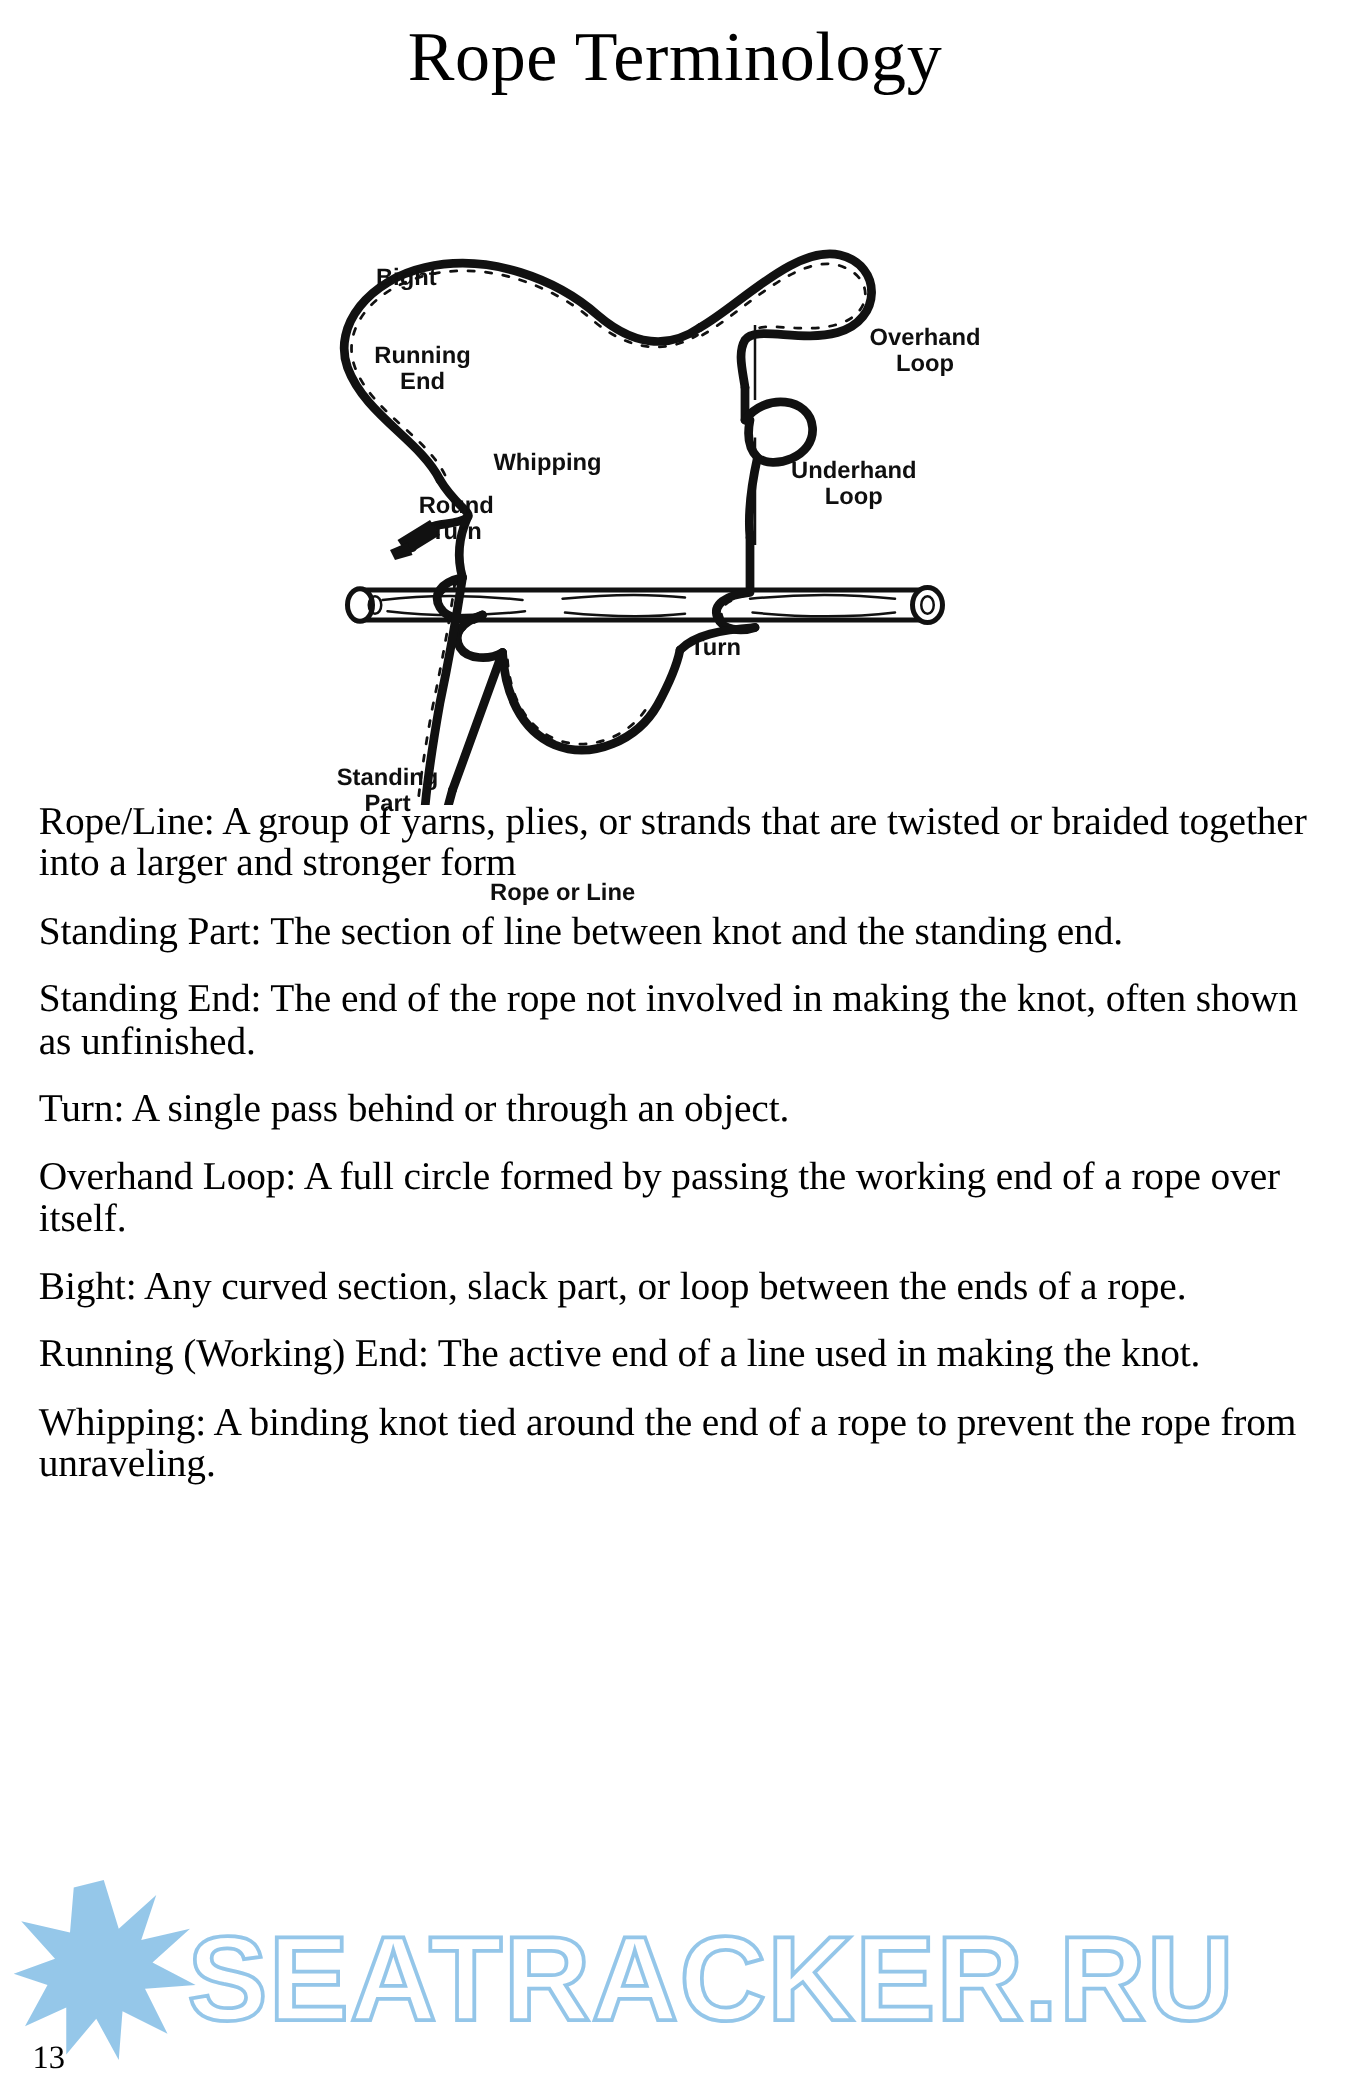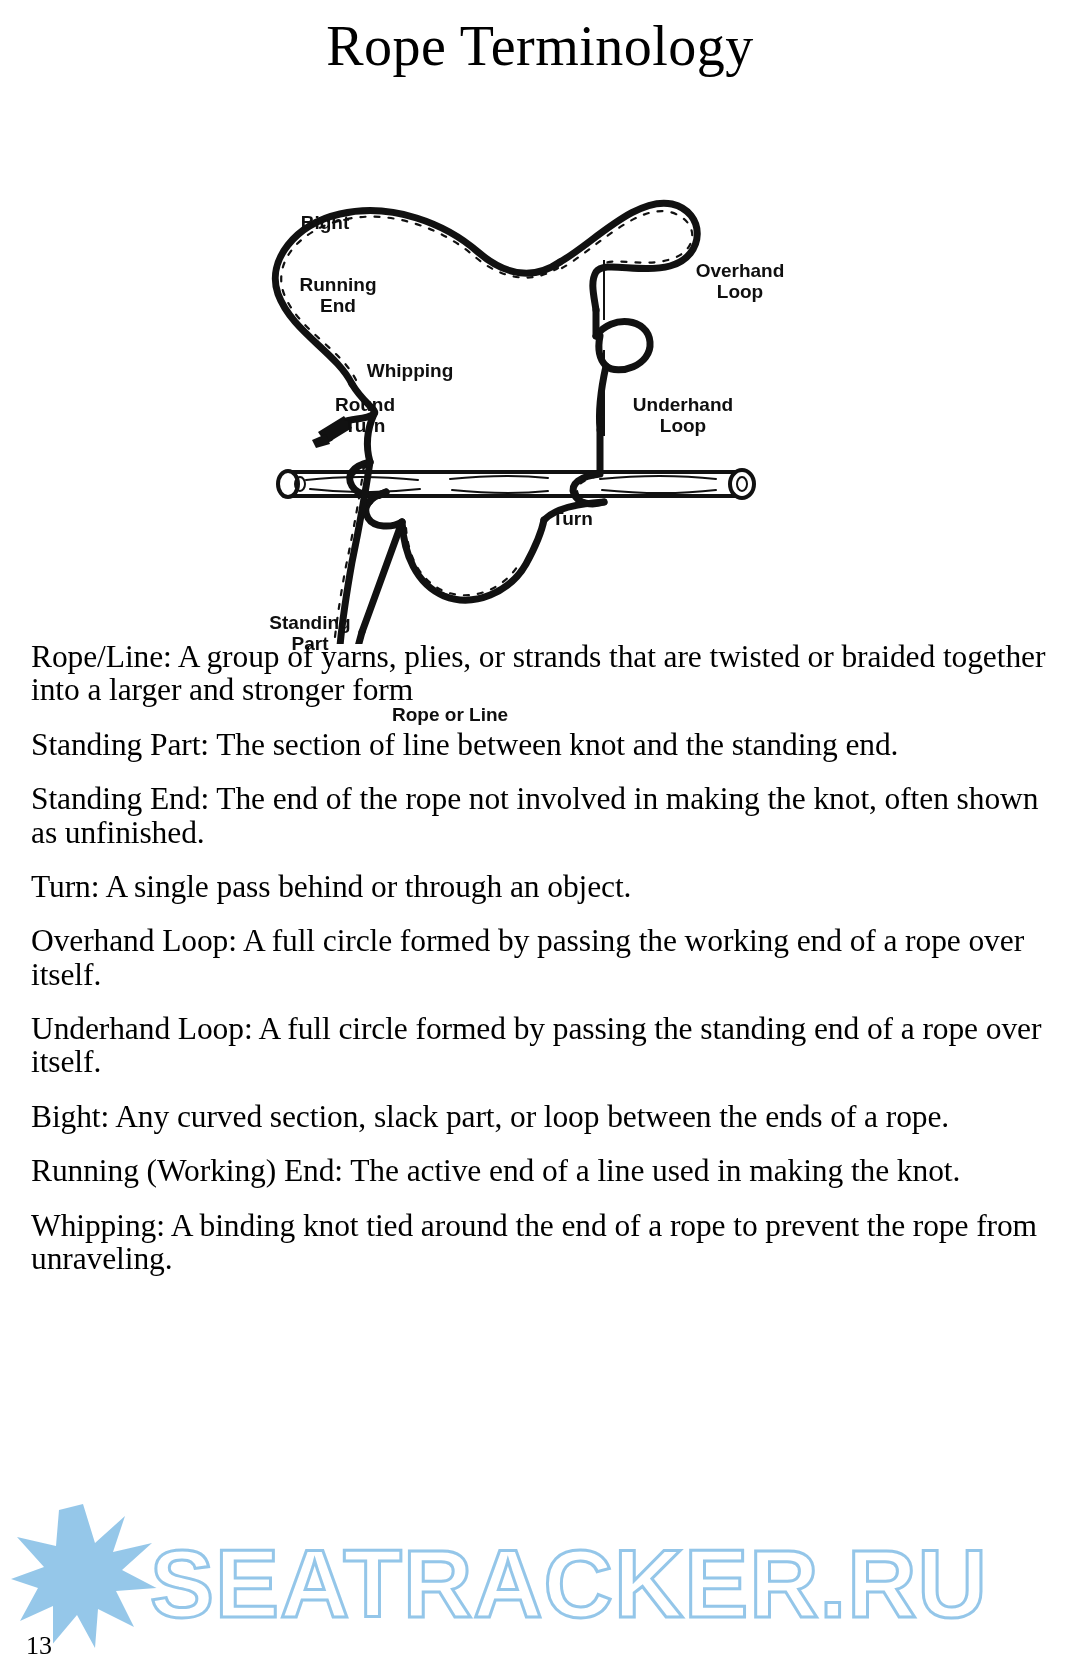--- a/index.html
+++ b/index.html
@@ -218,46 +218,45 @@
       <path d="M604,176 L604,236"></path>
       <path d="M604,266 L604,352"></path>
     </g>
   </svg>
 
   <div class="fig-label" style="left:270px; top:128px; width:110px;">Bight</div>
 
   <div class="fig-label" style="left:268px; top:190px; width:140px;">Running
 End</div>
 
-  <div class="fig-label" style="left:340px; top:276px; width:140px;text-align:center;">Whipping</div>
+  <div class="fig-label" style="left:368px; top:276px; width:140px;text-align:center;">Whipping</div>
 
   <div class="fig-label" style="left:300px; top:310px; width:130px;">Round
 Turn</div>
 
   <div class="fig-label" style="left:240px; top:528px; width:140px;">Standing
 Part</div>
 
   <div class="fig-label" style="left:392px; top:620px; width:180px; text-align:left;">Rope or Line</div>
 
   <div class="fig-label" style="left:660px; top:146px; width:160px;margin-top:30px;">Overhand
 Loop</div>
 
-  <div class="fig-label" style="left:598px; top:282px; width:170px;margin-top:28px;">Underhand
+  <div class="fig-label" style="left:598px; top:282px; width:170px;">Underhand
 Loop</div>
 
   <div class="fig-label" style="left:552px; top:424px; width:90px; text-align:left;">Turn</div>
 </div>
 
 <div class="defs">
   <p class="def">Rope/Line:  A group of yarns, plies, or strands that are twisted or braided together into a larger and stronger form</p>
   <p class="def">Standing Part:  The section of line between knot and the standing end.</p>
   <p class="def">Standing End:  The end of the rope not involved in making the knot, often shown as unfinished.</p>
   <p class="def">Turn:  A single pass behind or through an object.</p>
   <p class="def">Overhand Loop:  A full circle formed by passing the working end of a rope over itself.</p>
-  <p class="def">Underhand Loop:  A full circle formed by passing the standing end of a rope over itself.</p>
   <p class="def">Bight:  Any curved section, slack part, or loop between the ends of a rope.</p>
   <p class="def">Running (Working) End:  The active end of a line used in making the knot.</p>
   <p class="def">Whipping:  A binding knot tied around the end of a rope to prevent the rope from unraveling.</p>
 </div>
 
 <div class="page-number">13</div>
 
 <div class="watermark">
   <svg class="wm-star" viewBox="0 0 100 100">
     <polygon points="50,2 58,28 78,10 70,34 96,28 76,46 99,58 72,60 84,84 60,72 58,98 46,76 30,95 30,70 8,80 20,58 2,52 24,44 6,24 32,30 34,6" fill="#8fc4e8" opacity="0.95"></polygon>

